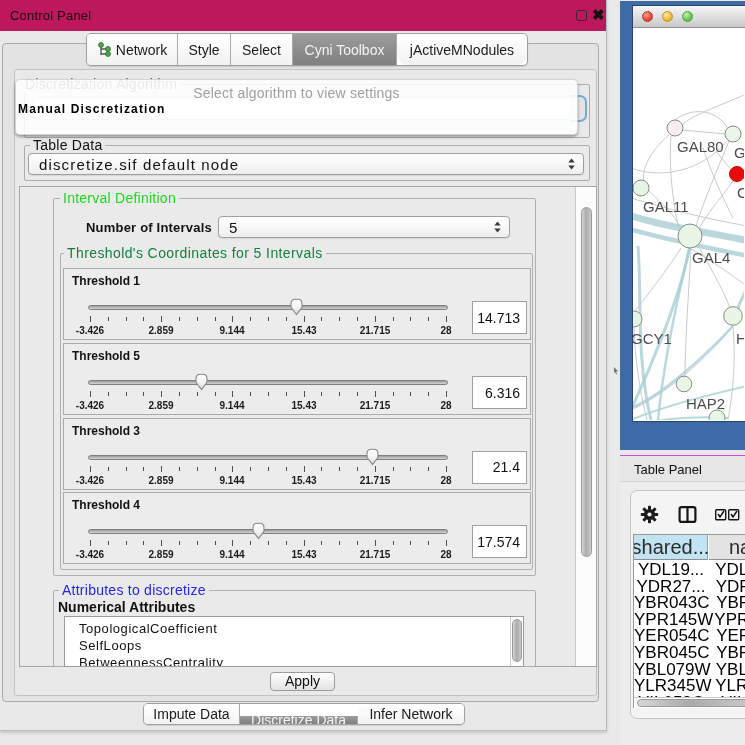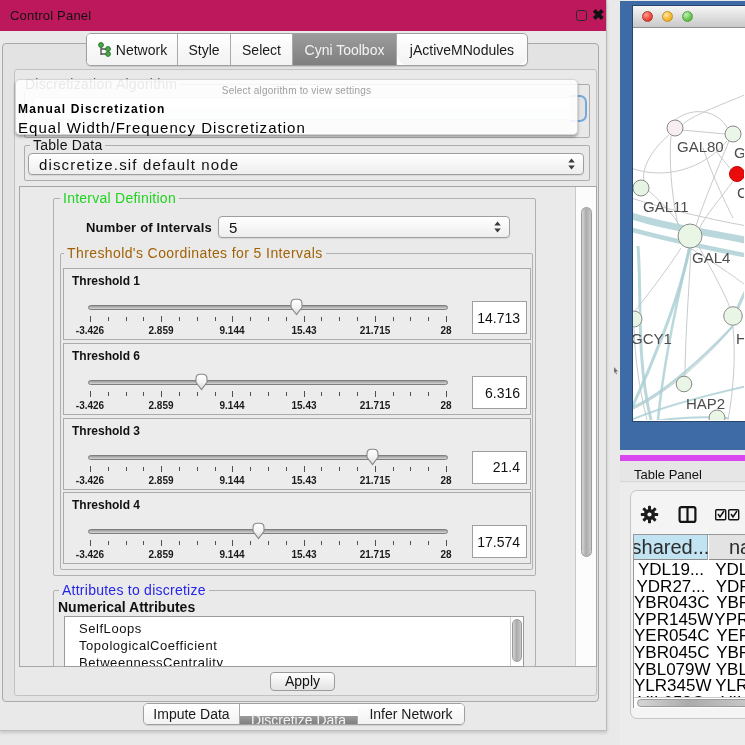--- a/index.html
+++ b/index.html
@@ -74,35 +74,35 @@
 
 #apply { position:absolute; left:270px; top:672px; width:65px; height:19px;
   background:linear-gradient(#ffffff,#e3e3e3); border:1px solid #9b9b9b; border-radius:4px;
   font-size:14px; color:#111; text-align:center; line-height:17px; }
 
 
 #popup { position:absolute; left:15px; top:79px; width:563px; height:56px;
   background:rgba(255,255,255,0.87); border-radius:5px; border:1px solid rgba(140,140,140,0.35);
   box-shadow:0 2px 3px rgba(0,0,0,0.35); }
 #popup .r1 { position:absolute; left:0; width:100%; top:5px; height:17px; text-align:center;
-  font-size:10px; color:#9f9f9f; letter-spacing:.2px; }
+  font-size:14px; color:#9f9f9f; letter-spacing:.2px; }
 #popup .r2 { position:absolute; left:2px; top:22px; font-size:12px; font-weight:bold; color:#000; letter-spacing:1.15px; }
 #popup .r3 { position:absolute; left:2px; top:38.5px; font-size:15px; color:#000; letter-spacing:1.05px; }
 
 
 #net { position:absolute; left:620px; top:1px; width:125px; height:449px; background:#3e6ba6; }
 #net-inner { position:absolute; left:12px; top:4px; width:113px; height:417px;
   background:#fff; border:1px solid #26466d; border-right:none; }
 #net-title { position:absolute; left:0; top:0; width:100%; height:22px;
   background:linear-gradient(#f6f6f6,#c9c9c9); border-bottom:1px solid #909090; }
 .light { position:absolute; top:4.5px; width:11px; height:11px; border-radius:50%; }
 
 
 #tp-title { position:absolute; left:620px; top:455px; width:125px; height:27px;
-  background:#e6e6e6; border-top:6px solid #d946ef; border-bottom:1px solid #d6d6d6; }
+  background:#e6e6e6; border-top:1px solid #d946ef; border-bottom:1px solid #d6d6d6; }
 #tp-title .t { position:absolute; left:14px; top:6px; font-size:13px; color:#111; }
 #tp-body { position:absolute; left:620px; top:483px; width:125px; height:262px; background:#ececec; }
 #tp-panel { position:absolute; left:10px; top:7px; width:130px; height:229px;
   background:#f4f4f4; border:1px solid #c6c6c6; border-radius:7px; }
 #tbl { position:absolute; left:13px; top:51px; width:112px; height:174px;
   border-left:1px solid #999; border-top:1px solid #999; background:#fff; overflow:hidden; }
 .hcell { position:absolute; top:0; height:25px; font-size:20px; color:#2b2b2b;
   display:flex; align-items:center; justify-content:center; }
 .trow { position:absolute; font-size:17px; color:#000; }
 </style>
@@ -173,21 +173,21 @@
       <span style="position:absolute; left:86px; top:220px; font-size:13px; font-weight:bold; color:#111; letter-spacing:.2px;">Number of Intervals</span>
       <div class="combo" style="left:218px; top:216px; width:292px; height:22px;">
         <span class="txt">5</span>
         <svg class="arr" viewBox="0 0 9 14">
           <path d="M4.5 1 L8 5.5 L1 5.5 Z" fill="#3a3a3a"></path>
           <path d="M4.5 13 L8 8.5 L1 8.5 Z" fill="#3a3a3a"></path>
         </svg>
       </div>
 
       <div class="group" style="left:60px; top:253px; width:473px; height:317px; border-color:#b0b0b0;">
-        <span class="gtitle" style="left:3px; color:#a16207; background:#eaeaea; letter-spacing:.4px;">Threshold's Coordinates for 5 Intervals</span>
+        <span class="gtitle" style="left:3px; color:#15803d; background:#eaeaea; letter-spacing:.4px;">Threshold's Coordinates for 5 Intervals</span>
       </div>
 
       <div class="thr" style="top:268px;">
         <div class="lab">Threshold 1</div>
         <div class="track"></div>
         <div class="tickminor"></div>
           <div class="tickmajor"></div>
         <svg class="thumb" style="left:225px;" viewBox="0 0 15 18">
             <path d="M2 5.8 Q2 1.3 6.2 1.3 L8.8 1.3 Q13 1.3 13 5.8 L13 9.4 L7.5 16.6 L2 9.4 Z" fill="url(#thg)" stroke="#878787" stroke-width="1.1"></path>
           </svg>
@@ -195,21 +195,21 @@
           <span class="ticklab" style="left:97px;">2.859</span>
           <span class="ticklab" style="left:168px;">9.144</span>
           <span class="ticklab" style="left:240px;">15.43</span>
           <span class="ticklab" style="left:311px;">21.715</span>
           <span class="ticklab" style="left:382px;">28</span>
         <div class="vbox">
             <span>14.713</span>
           </div>
       </div>
       <div class="thr" style="top:343px;">
-        <div class="lab">Threshold 6</div>
+        <div class="lab">Threshold 5</div>
         <div class="track"></div>
         <div class="tickminor"></div>
           <div class="tickmajor"></div>
         <svg class="thumb" style="left:129.8px;" viewBox="0 0 15 18">
             <path d="M2 5.8 Q2 1.3 6.2 1.3 L8.8 1.3 Q13 1.3 13 5.8 L13 9.4 L7.5 16.6 L2 9.4 Z" fill="url(#thg)" stroke="#878787" stroke-width="1.1"></path>
           </svg>
         <span class="ticklab" style="left:26px;">-3.426</span>
           <span class="ticklab" style="left:97px;">2.859</span>
           <span class="ticklab" style="left:168px;">9.144</span>
           <span class="ticklab" style="left:240px;">15.43</span>
@@ -263,31 +263,30 @@
               <stop offset="1" stop-color="#d8d8d8"></stop>
         </linearGradient>
       </defs>
         </svg>
 
       <div class="group" style="left:53px; top:590px; width:483px; height:77px; border-color:#b0b0b0;">
         <span class="gtitle" style="left:5px; color:#2525e8; background:#eaeaea;">Attributes to discretize</span>
       </div>
       <span style="position:absolute; left:58px; top:599px; font-size:14px; font-weight:bold; color:#111;">Numerical Attributes</span>
       <div id="attrlist" style="left:64px; top:616px; width:460px; height:51px; overflow:hidden; padding-top:3px;">
+        <div class="it">TopologicalCoefficient</div>
         <div class="it">SelfLoops</div>
-        <div class="it">TopologicalCoefficient</div>
         <div class="it">BetweennessCentrality</div>
         <div class="sbtrack" style="right:0; top:0; width:13px; height:49px; border-left:1px solid #d0d0d0; background:#fff;"></div>
         <div class="sbthumb" style="right:1.5px; top:2px; width:10px; height:43px;"></div>
       </div>
 
       <div id="popup">
         <div class="r1">Select algorithm to view settings</div>
         <div class="r2">Manual Discretization</div>
-        <div class="r3">Equal Width/Frequency Discretization</div>
       </div>
     </div>
     <div id="apply">Apply</div>
 
     <div class="seg" id="bottabs">
       <div class="s" style="width:96px;">Impute Data</div>
       <div class="s sel" style="width:118px;margin-top:12px;">Discretize Data</div>
       <div class="s" style="width:106px;">Infer Network</div>
     </div>
   </div>

